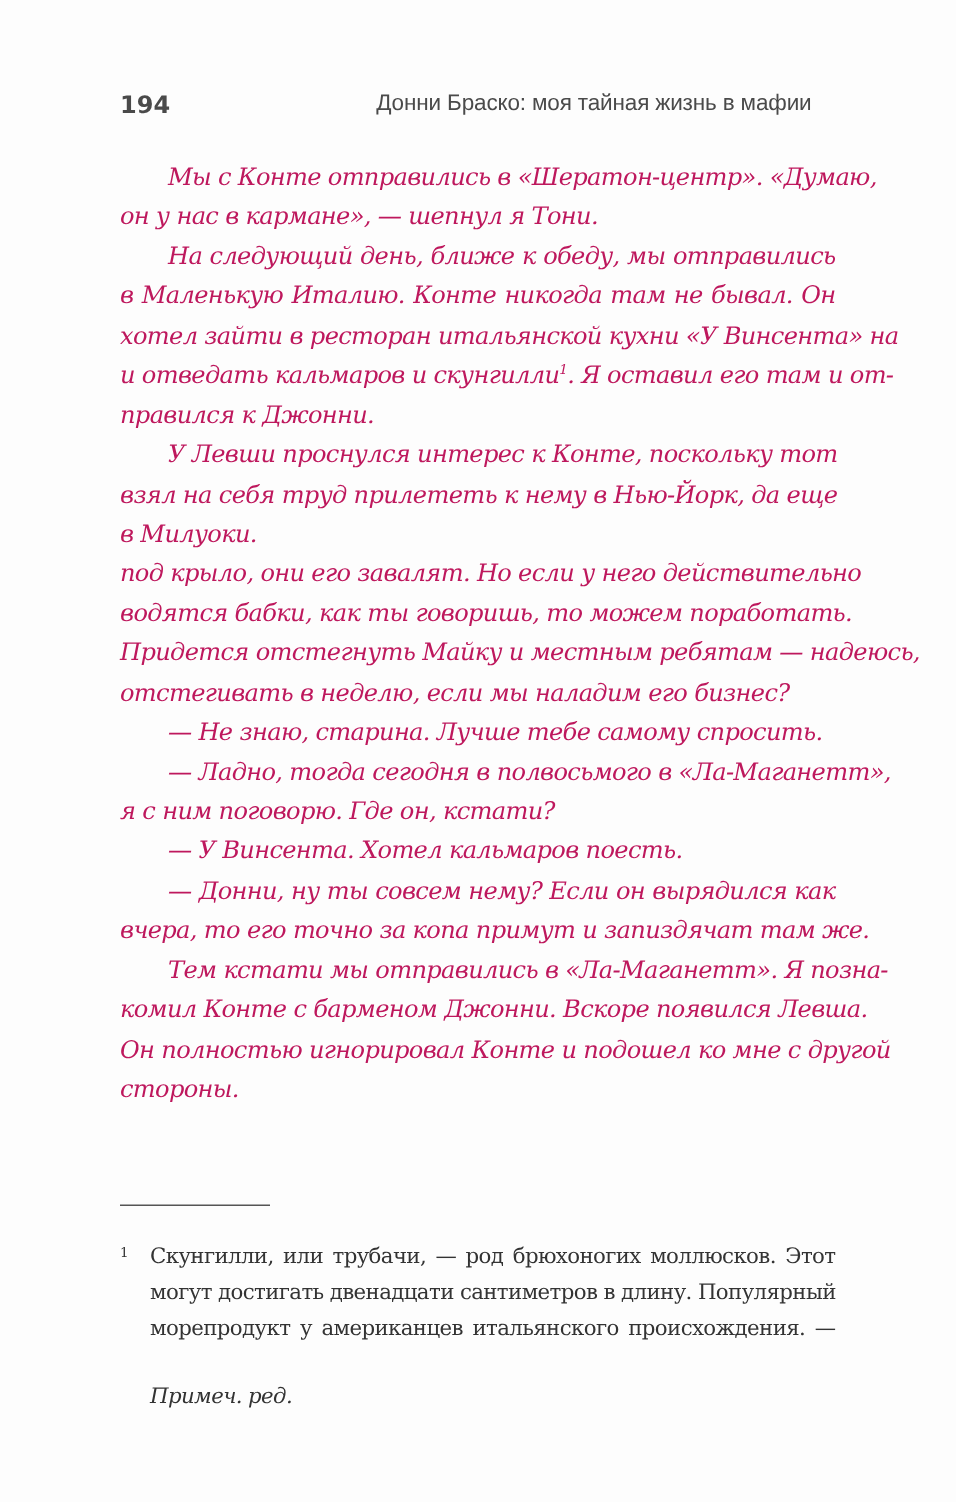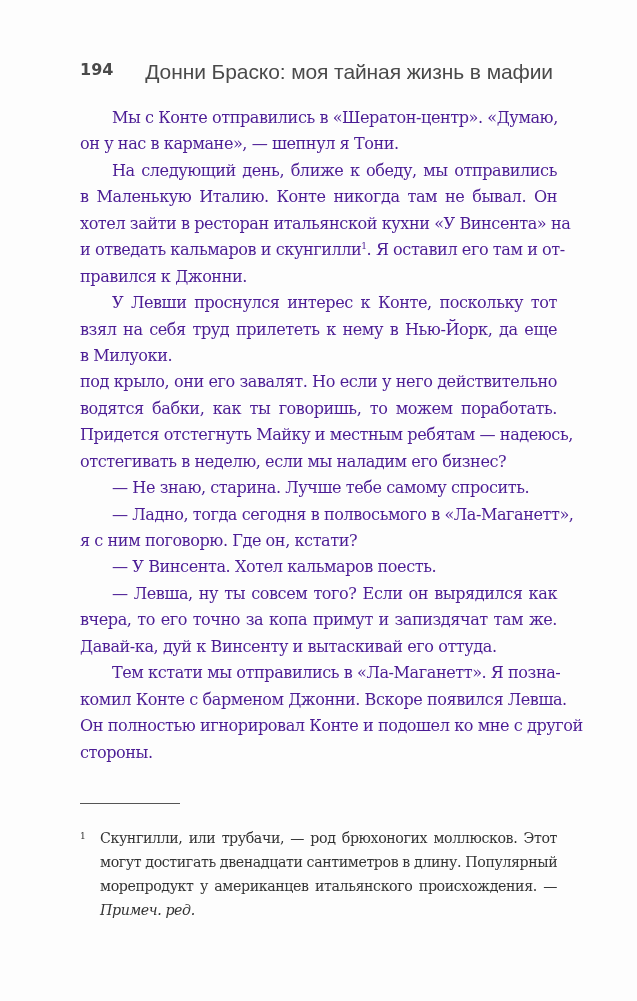--- a/index.html
+++ b/index.html
@@ -6,43 +6,44 @@
   body {
     width: 637px; height: 1001px; background: #fdfdfd; position: relative; overflow: hidden;
     color: #2e2e2e;
   }
   .page { position: absolute; left: 0; top: 0; width: 637px; height: 1001px; }
   .running-head {
     position: absolute; left: 80px; top: 60px; width: 477px; height: 24px;
     font-family: "DejaVu Sans", sans-serif; color: #4a4a4a;
   }
   .page-number { position: absolute; left: 0; top: 0; font-weight: bold; font-size: 16px; }
-  .running-title { position: absolute; right: 4px; top: 0; font-family: "Liberation Sans", sans-serif; font-size: 21px; letter-spacing: -0.1px; }
+  .running-title { position: absolute; right: 16px; top: 0; font-family: "Liberation Sans", sans-serif; font-size: 15px; letter-spacing: -0.1px; }
   .body-text {
     position: absolute; left: 80px; top: 105px; width: 477px;
-    font-family: "DejaVu Serif", serif; font-size: 16.1px; line-height: 26.45px; color: #4c1d95;
+    font-family: "DejaVu Serif", serif; font-size: 16.1px; line-height: 26.45px; color: #be185d;
     letter-spacing: -0.45px;
+    font-style: italic;
   }
   .line { display: block; white-space: nowrap; text-align: justify; text-align-last: justify; height: 26.45px; overflow: visible; }
   .line.last { text-align-last: left; }
   .line.indent { padding-left: 32px; }
   sup.fn-ref { font-size: 9px; vertical-align: 6px; line-height: 0; }
   .footnote-rule {
     position: absolute; left: 80px; top: 803px; width: 100px; height: 0; border-top: 1.3px solid #555;
   }
   .footnotes {
     position: absolute; left: 80px; top: 826px; width: 477px;
     font-family: "DejaVu Serif", serif; font-size: 14.2px; line-height: 24.1px; color: #333;
     letter-spacing: -0.4px;
   }
   .fn-marker { position: absolute; left: 0; top: 0; font-size: 9px; line-height: 20px; }
   .fn-body { margin-left: 20px; }
   .fn-line { display: block; white-space: nowrap; text-align: justify; text-align-last: justify; height: 24.1px; }
   .fn-line.last { text-align-last: left; }
-  .fn-source { font-style: italic; }
+  .fn-source { font-style: italic; margin-top: 21px; }
 </style>
 </head>
 <body>
 
 <div class="page">
   <div class="running-head">
     <span class="page-number">194</span>
     <span class="running-title">Донни Браско: моя тайная жизнь в мафии</span>
   </div>
 
@@ -58,23 +59,22 @@
       <span class="line"><span>взял на себя труд прилететь к нему в Нью-Йорк, да еще</span></span>
       <span class="line last"><span>в Милуоки.</span></span>
       <span class="line"><span>под крыло, они его завалят. Но если у него действительно</span></span>
       <span class="line"><span>водятся бабки, как ты говоришь, то можем поработать.</span></span>
       <span class="line"><span>Придется отстегнуть Майку и местным ребятам — надеюсь,</span></span>
       <span class="line last"><span>отстегивать в неделю, если мы наладим его бизнес?</span></span>
       <span class="line indent last"><span>— Не знаю, старина. Лучше тебе самому спросить.</span></span>
       <span class="line indent"><span>— Ладно, тогда сегодня в полвосьмого в «Ла-Маганетт»,</span></span>
       <span class="line last"><span>я с ним поговорю. Где он, кстати?</span></span>
       <span class="line indent last"><span>— У Винсента. Хотел кальмаров поесть.</span></span>
-      <span class="line indent"><span>— Левша, ну ты совсем того? Если он вырядился как</span></span>
+      <span class="line indent"><span>— Донни, ну ты совсем нему? Если он вырядился как</span></span>
       <span class="line"><span>вчера, то его точно за копа примут и запиздячат там же.</span></span>
-      <span class="line last"><span>Давай-ка, дуй к Винсенту и вытаскивай его оттуда.</span></span>
       <span class="line indent"><span>Тем кстати мы отправились в «Ла-Маганетт». Я позна-</span></span>
       <span class="line"><span>комил Конте с барменом Джонни. Вскоре появился Левша.</span></span>
       <span class="line"><span>Он полностью игнорировал Конте и подошел ко мне с другой</span></span>
       <span class="line last"><span>стороны.</span></span>
     </div>
 
   <div class="footnote-rule"></div>
 
   <div class="footnotes">
     <span class="fn-marker">1</span>

